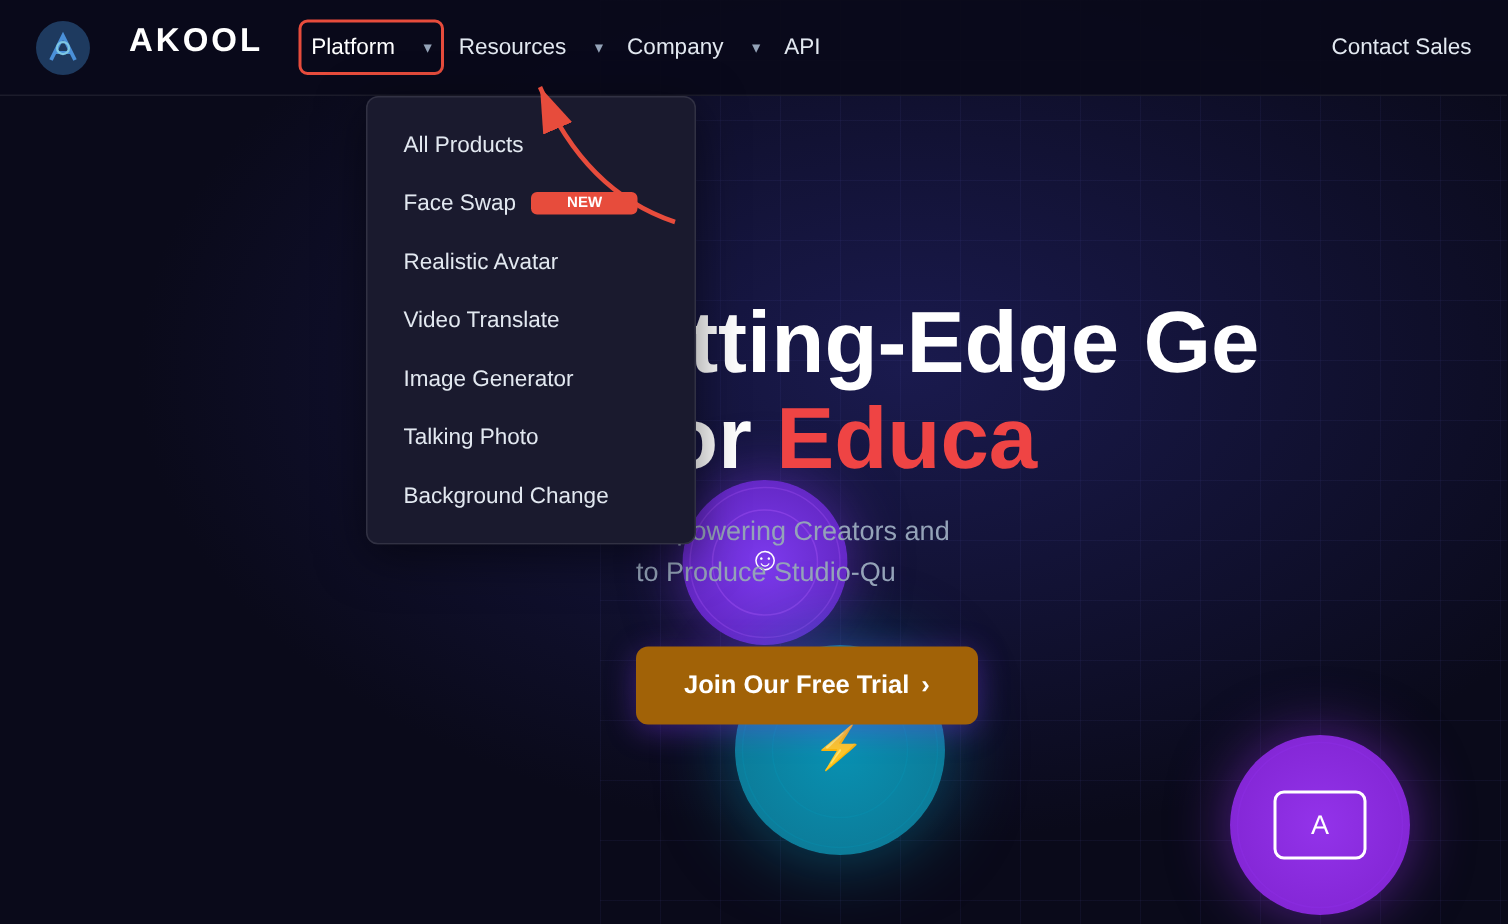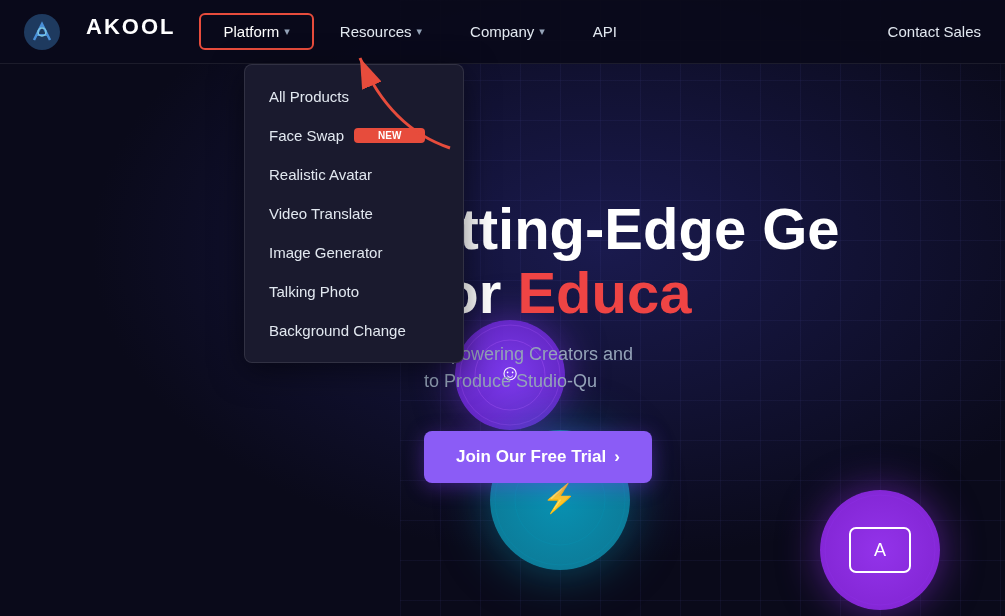--- a/index.html
+++ b/index.html
@@ -90,26 +90,26 @@
     .nav-items {
       display: flex;
       align-items: center;
       gap: 4px;
       flex: 1;
     }
 
     .nav-item {
       color: #e2e8f0;
       font-size: 15px;
-      padding: 8px 22px;
+      padding: 8px 6px;
       cursor: pointer;
       border-radius: 6px;
       display: flex;
       align-items: center;
-      gap: 5px;
+      gap: 19px;
       white-space: nowrap;
     }
 
     .nav-item.active {
       border: 2px solid #e74c3c;
       color: #fff;
       font-weight: 500;
     }
 
     .nav-item .chevron {
@@ -213,21 +213,21 @@
       font-size: 18px;
       color: #94a3b8;
       line-height: 1.5;
       margin-bottom: 36px;
     }
 
     .cta-button {
       display: inline-flex;
       align-items: center;
       gap: 8px;
-      background: #8b5cf6;
+      background: #a16207;
       color: #fff;
       font-size: 17px;
       font-weight: 600;
       padding: 16px 32px;
       border-radius: 8px;
       cursor: pointer;
       border: none;
       box-shadow: 0 4px 20px rgba(124,58,237,0.4);
       width: fit-content;
     }

